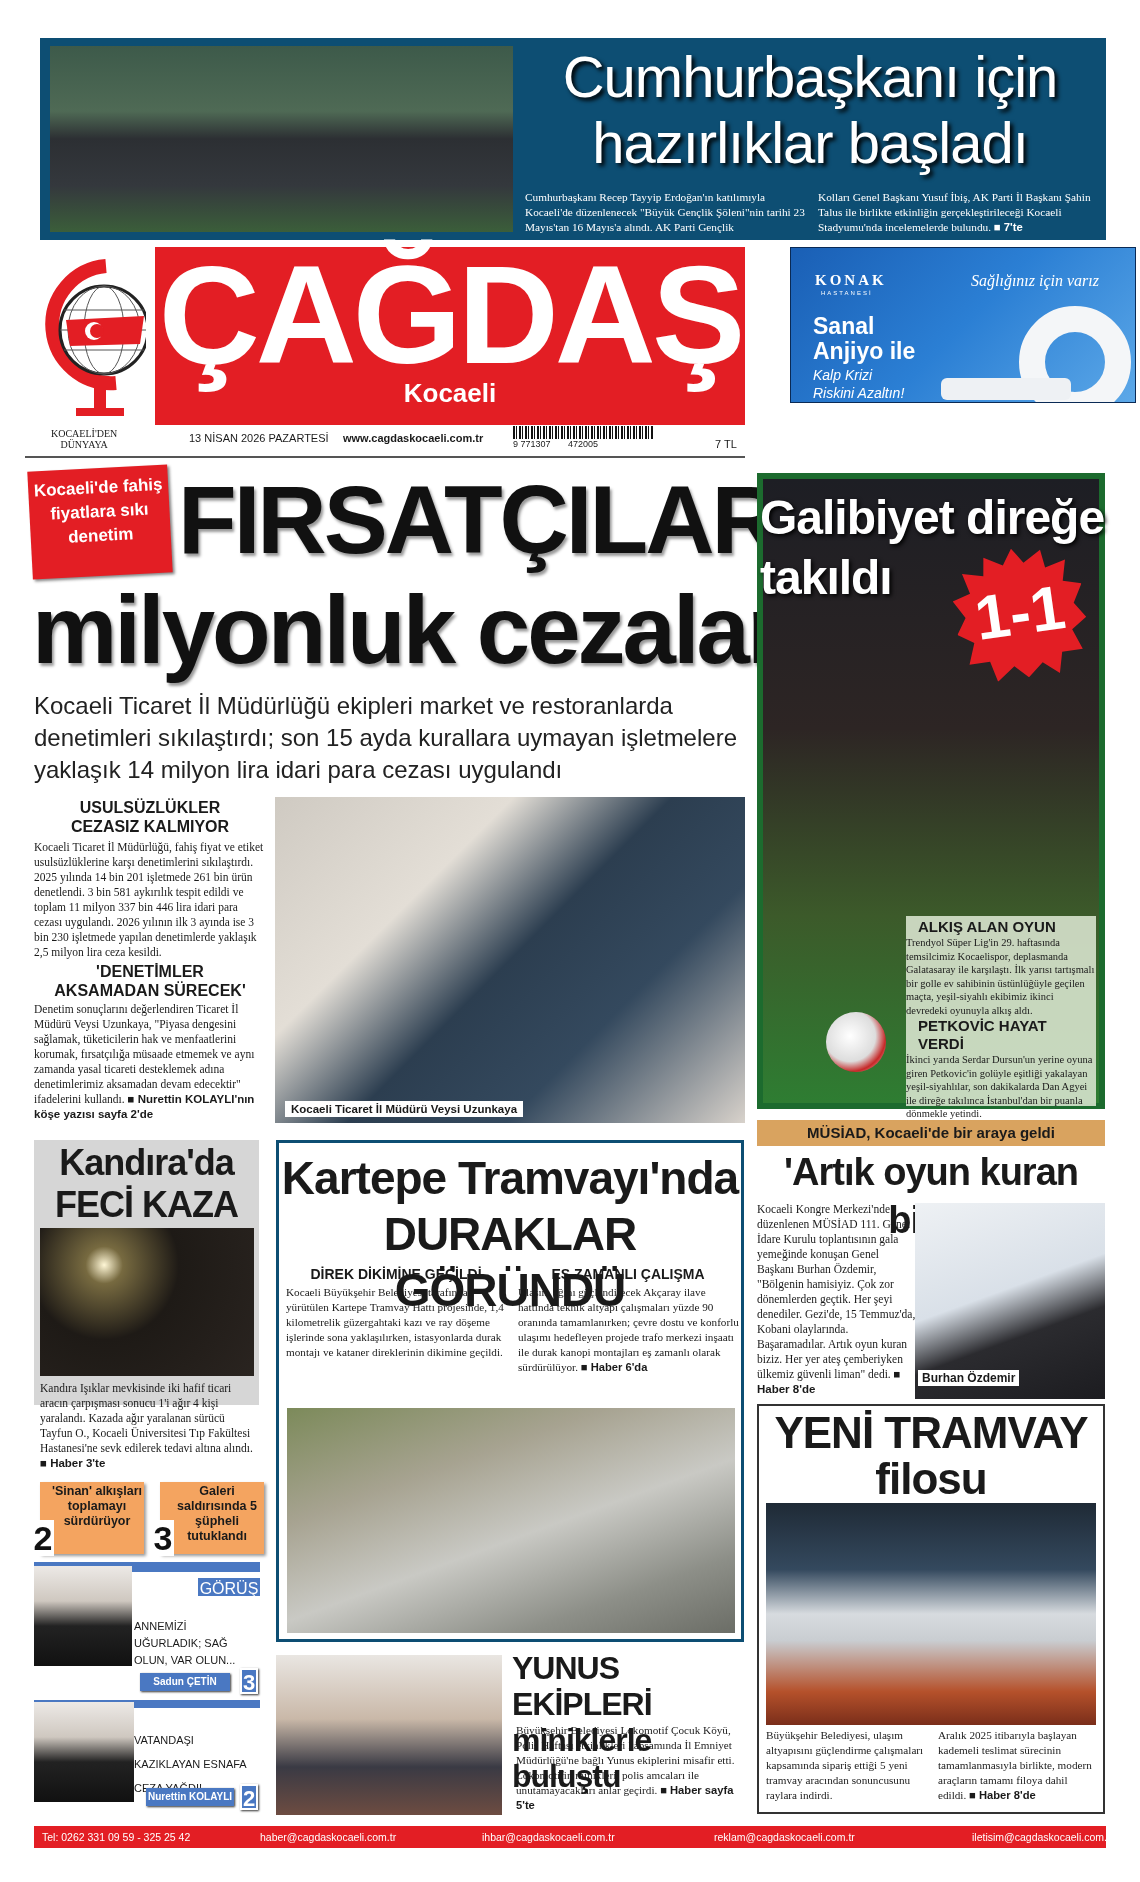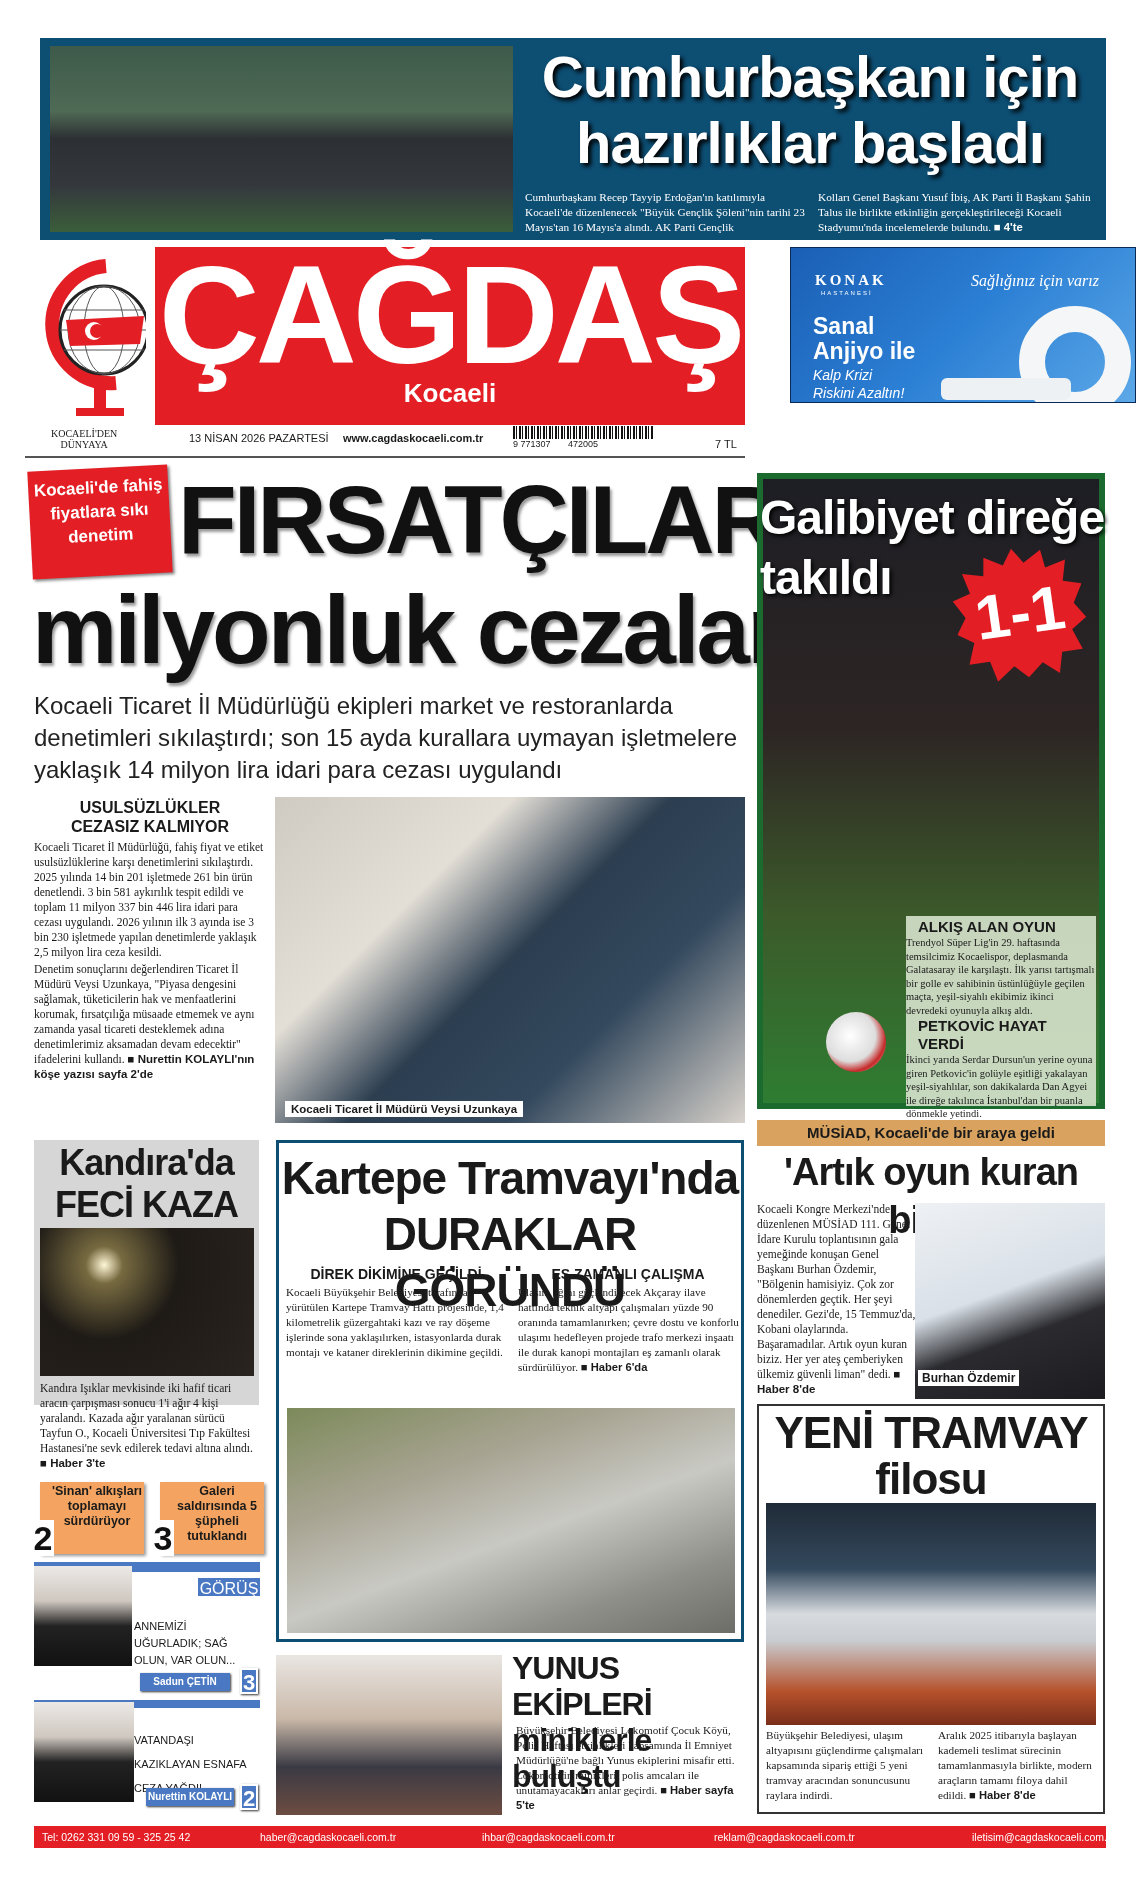--- a/index.html
+++ b/index.html
@@ -2,21 +2,21 @@
 <html><head>
 <meta charset="utf-8">
 <style>
 *{box-sizing:border-box;margin:0;padding:0}
 body{width:1140px;height:1882px;background:#fff;position:relative;overflow:hidden;font-family:"Liberation Serif",serif;color:#1a1a1a}
 .abs{position:absolute}
 .photo{background:#777;overflow:hidden}
 
 #top-banner{left:40px;top:38px;width:1066px;height:202px;background:#0d4e73}
 #top-photo{left:50px;top:46px;width:463px;height:186px;background:linear-gradient(180deg,#3d5a4a 0%,#4f6a55 35%,#2c2f33 50%,#34383d 75%,#3b5e3a 100%)}
-#top-title{left:520px;top:44px;width:580px;color:#fff;font-size:58px;line-height:66px;text-align:center;font-family:"Liberation Sans",sans-serif;font-weight:700;letter-spacing:-1px;text-shadow:3px 3px 4px #000}
+#top-title{left:520px;top:44px;width:580px;color:#fff;font-size:58px;line-height:66px;text-align:center;font-family:"Liberation Sans",sans-serif;font-weight:400;letter-spacing:-1px;text-shadow:3px 3px 4px #000}
 .top-txt{top:190px;width:285px;color:#fff;font-size:11.3px;line-height:15px}
 
 #logo-c{left:36px;top:258px;width:110px;height:170px}
 #masthead-red{left:155px;top:247px;width:590px;height:178px;background:#e31e24}
 #masthead-name{left:155px;top:240px;width:590px;text-align:center;color:#fff;font-family:"Liberation Sans",sans-serif;font-weight:700;font-size:140px;line-height:150px;letter-spacing:-4px}
 #masthead-sub{left:155px;top:378px;width:590px;text-align:center;color:#fff;font-family:"Liberation Sans",sans-serif;font-weight:700;font-size:26px}
 #info-row{left:25px;top:428px;width:720px;height:30px;border-bottom:2px solid #555}
 .info{position:absolute;top:4px;font-size:11px;font-family:"Liberation Sans",sans-serif}
 
 #ad{left:790px;top:247px;width:346px;height:156px;background:linear-gradient(135deg,#1a5fb5 0%,#2b7fd4 50%,#5ca8e8 100%);border:1px solid #0a2a55;overflow:hidden}
@@ -81,21 +81,21 @@
 </head>
 <body>
 
 <div class="abs" id="top-banner"></div>
 <div class="abs photo" id="top-photo"></div>
 <div class="abs" id="top-title">
   <div>Cumhurbaşkanı için</div>
   <div>hazırlıklar başladı</div>
 </div>
 <div class="abs top-txt" style="left:525px">Cumhurbaşkanı Recep Tayyip Erdoğan'ın katılımıyla Kocaeli'de düzenlenecek "Büyük Gençlik Şöleni"nin tarihi 23 Mayıs'tan 16 Mayıs'a alındı. AK Parti Gençlik</div>
-<div class="abs top-txt" style="left:818px"><span>Kolları Genel Başkanı Yusuf İbiş, AK Parti İl Başkanı Şahin Talus ile birlikte etkinliğin gerçekleştirileceği Kocaeli Stadyumu'nda incelemelerde bulundu.</span> <b class="haber">■ 4'te</b></div>
+<div class="abs top-txt" style="left:818px"><span>Kolları Genel Başkanı Yusuf İbiş, AK Parti İl Başkanı Şahin Talus ile birlikte etkinliğin gerçekleştirileceği Kocaeli Stadyumu'nda incelemelerde bulundu.</span> <b class="haber">■ 7'te</b></div>
 
 <svg class="abs" id="logo-c" viewBox="0 0 110 170">
   <path d="M70 8 A55 55 0 1 0 80 125" fill="none" stroke="#e31e24" stroke-width="14"></path>
   <circle cx="68" cy="72" r="44" fill="#fff" stroke="#222" stroke-width="3"></circle>
   <g stroke="#555" stroke-width="1" fill="none">
     <ellipse cx="68" cy="72" rx="20" ry="44"></ellipse>
       <ellipse cx="68" cy="72" rx="36" ry="44"></ellipse>
     <line x1="24" y1="72" x2="112" y2="72"></line>
       <line x1="28" y1="52" x2="108" y2="52"></line>
       <line x1="28" y1="92" x2="108" y2="92"></line>
@@ -145,20 +145,21 @@
 </div>
 
 <div class="abs" id="kicker">Kocaeli'de fahiş fiyatlara sıkı denetim</div>
 <div class="abs" id="h1-line1">FIRSATÇILARA</div>
 <div class="abs" id="h1-line2">milyonluk cezalar</div>
 <div class="abs" id="deck">Kocaeli Ticaret İl Müdürlüğü ekipleri market ve restoranlarda denetimleri sıkılaştırdı; son 15 ayda kurallara uymayan işletmelere yaklaşık 14 milyon lira idari para cezası uygulandı</div>
 
 <div class="abs" style="left:34px;top:798px;width:232px">
   <div class="subhead" style="padding:0 30px">USULSÜZLÜKLER CEZASIZ KALMIYOR</div>
   <div class="body-txt" style="margin-top:4px">Kocaeli Ticaret İl Müdürlüğü, fahiş fiyat ve etiket usulsüzlüklerine karşı denetimlerini sıkılaştırdı. 2025 yılında 14 bin 201 işletmede 261 bin ürün denetlendi. 3 bin 581 aykırılık tespit edildi ve toplam 11 milyon 337 bin 446 lira idari para cezası uygulandı. 2026 yılının ilk 3 ayında ise 3 bin 230 işletmede yapılan denetimlerde yaklaşık 2,5 milyon lira ceza kesildi.</div>
+  <div class="subhead" style="padding:0 20px;margin-top:2px">'DENETİMLER AKSAMADAN SÜRECEK'</div>
   <div class="body-txt" style="margin-top:2px"><span>Denetim sonuçlarını değerlendiren Ticaret İl Müdürü Veysi Uzunkaya, "Piyasa dengesini sağlamak, tüketicilerin hak ve menfaatlerini korumak, fırsatçılığa müsaade etmemek ve aynı zamanda yasal ticareti desteklemek adına denetimlerimiz aksamadan devam edecektir" ifadelerini kullandı.</span> <b class="haber">■ Nurettin KOLAYLI'nın köşe yazısı sayfa 2'de</b></div>
 </div>
 <div class="abs photo" id="main-photo"></div>
 <div class="abs" id="main-caption">Kocaeli Ticaret İl Müdürü Veysi Uzunkaya</div>
 
 <div class="abs" id="sport-box"></div>
 <div class="abs photo" id="sport-photo"></div>
 <div class="abs" id="sport-title">
   <div>Galibiyet direğe</div>
   <div>takıldı</div>

